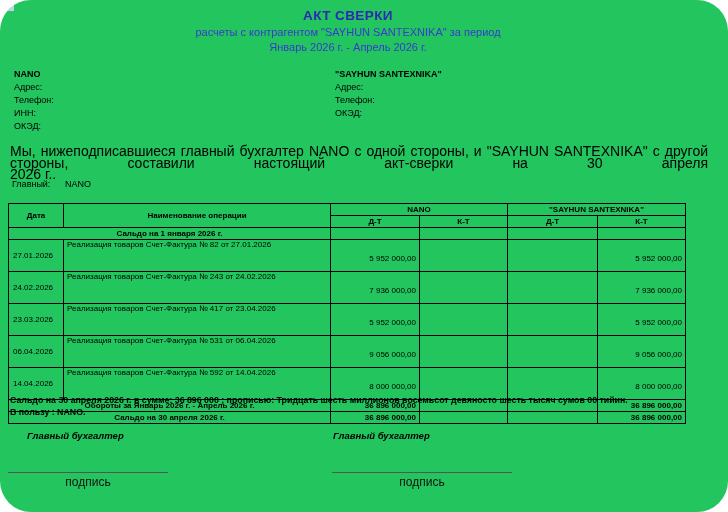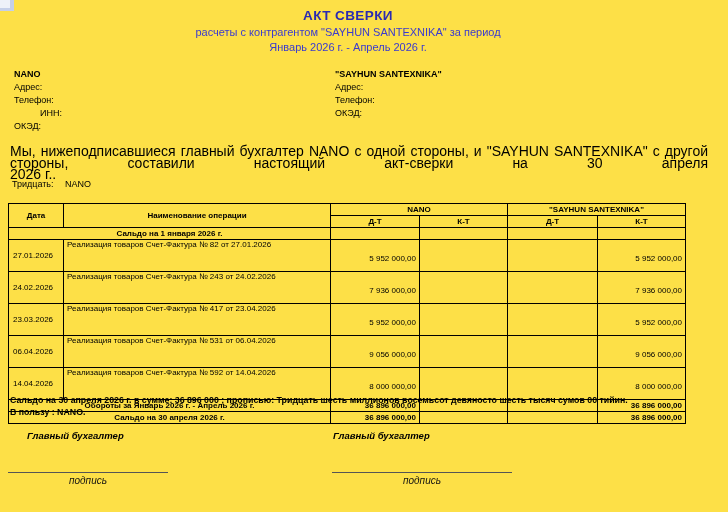--- a/index.html
+++ b/index.html
@@ -1,23 +1,24 @@
 <!DOCTYPE html>
 <html><head>
 <meta charset="utf-8">
 <style>
   html, body { margin: 0; padding: 0; background: #fff; }
   .canvas {
     position: relative;
     width: 728px;
     height: 512px;
-    background: #fde047;
+    background: #22c55e;
     font-family: "Liberation Sans", sans-serif;
     color: #000;
     overflow: hidden;
+    border-radius: 31px;
   }
 
   
   .corner-fragment {
     position: absolute; top: 0; left: 0;
     width: 10px; height: 8px;
     background: #eef1f9;
     border-right: 4px solid #c5cfe9;
     border-bottom: 3px solid #c5cfe9;
   }
@@ -25,21 +26,21 @@
   
   .doc-header { position: absolute; left: 8px; top: 8px; width: 680px; text-align: center; }
   .doc-title { color: #2a2ab2; font-weight: bold; font-size: 13.5px; letter-spacing: 0.4px; }
   .doc-sub { color: #3a3acf; font-size: 11px; margin-top: 3px; }
 
   
   .party { position: absolute; top: 68px; font-size: 9px; line-height: 12.9px; }
   .party-left { left: 14px; width: 300px; }
   .party-right { left: 335px; width: 340px; }
   .party-name { font-weight: bold; }
-  .party .lbl { display: inline-block; min-width: 50px; margin-left: 26px; }
+  .party .lbl { display: inline-block; min-width: 50px; }
 
   
   .preamble { position: absolute; left: 10px; top: 146px; width: 698px; font-size: 14px; line-height: 11.5px; }
   .preamble .l1 { text-align: justify; text-align-last: justify; }
 
   .contracts { position: absolute; left: 12px; top: 179px; font-size: 9px; }
   .contracts .lbl { display: inline-block; min-width: 53px; }
 
   
   .act-table { position: absolute; left: 8px; top: 203px; border-collapse: collapse; table-layout: fixed; width: 677px; font-size: 8px; }
@@ -57,21 +58,21 @@
   .summary { position: absolute; left: 10px; top: 394px; width: 702px; font-weight: bold; font-size: 8.8px; line-height: 12px; }
 
   
   .sig { position: absolute; top: 430px; }
   .sig-left { left: 8px; width: 160px; }
   .sig-right { left: 332px; width: 180px; }
   .sig-title { font-weight: bold; font-style: italic; font-size: 9.5px; }
   .sig-left .sig-title { margin-left: 19px; }
   .sig-right .sig-title { margin-left: 1px; }
   .sig-line { margin-top: 31px; border-top: 1.5px solid #555; height: 0; }
-  .sig-caption { text-align: center; font-style: italic; font-size: 10px; margin-top: 2px; color: #111; }
+  .sig-caption { text-align: center; font-size: 12px; margin-top: 2px; color: #111; }
 </style>
 </head>
 <body>
 
 <div class="canvas">
 
   <div class="corner-fragment"></div>
 
   <div class="doc-header">
     <div class="doc-title">АКТ СВЕРКИ</div>
@@ -93,21 +94,21 @@
     <div>Телефон:</div>
     <div>ОКЭД:</div>
   </div>
 
   <div class="preamble">
     <div class="l1">Мы, нижеподписавшиеся главный бухгалтер  NANO с одной стороны, и  "SAYHUN SANTEXNIKA"  с другой стороны, составили настоящий акт-сверки на 30 апреля</div>
     <div class="l2">2026 г..</div>
   </div>
 
   <div class="contracts">
-    <span class="lbl">Тридцать:</span><span>NANO</span>
+    <span class="lbl">Главный:</span><span>NANO</span>
   </div>
 
   <table class="act-table">
     <colgroup>
       <col style="width:55px">
         <col style="width:267px">
         <col style="width:89px">
         <col style="width:88px">
         <col style="width:90px">
         <col style="width:88px">

